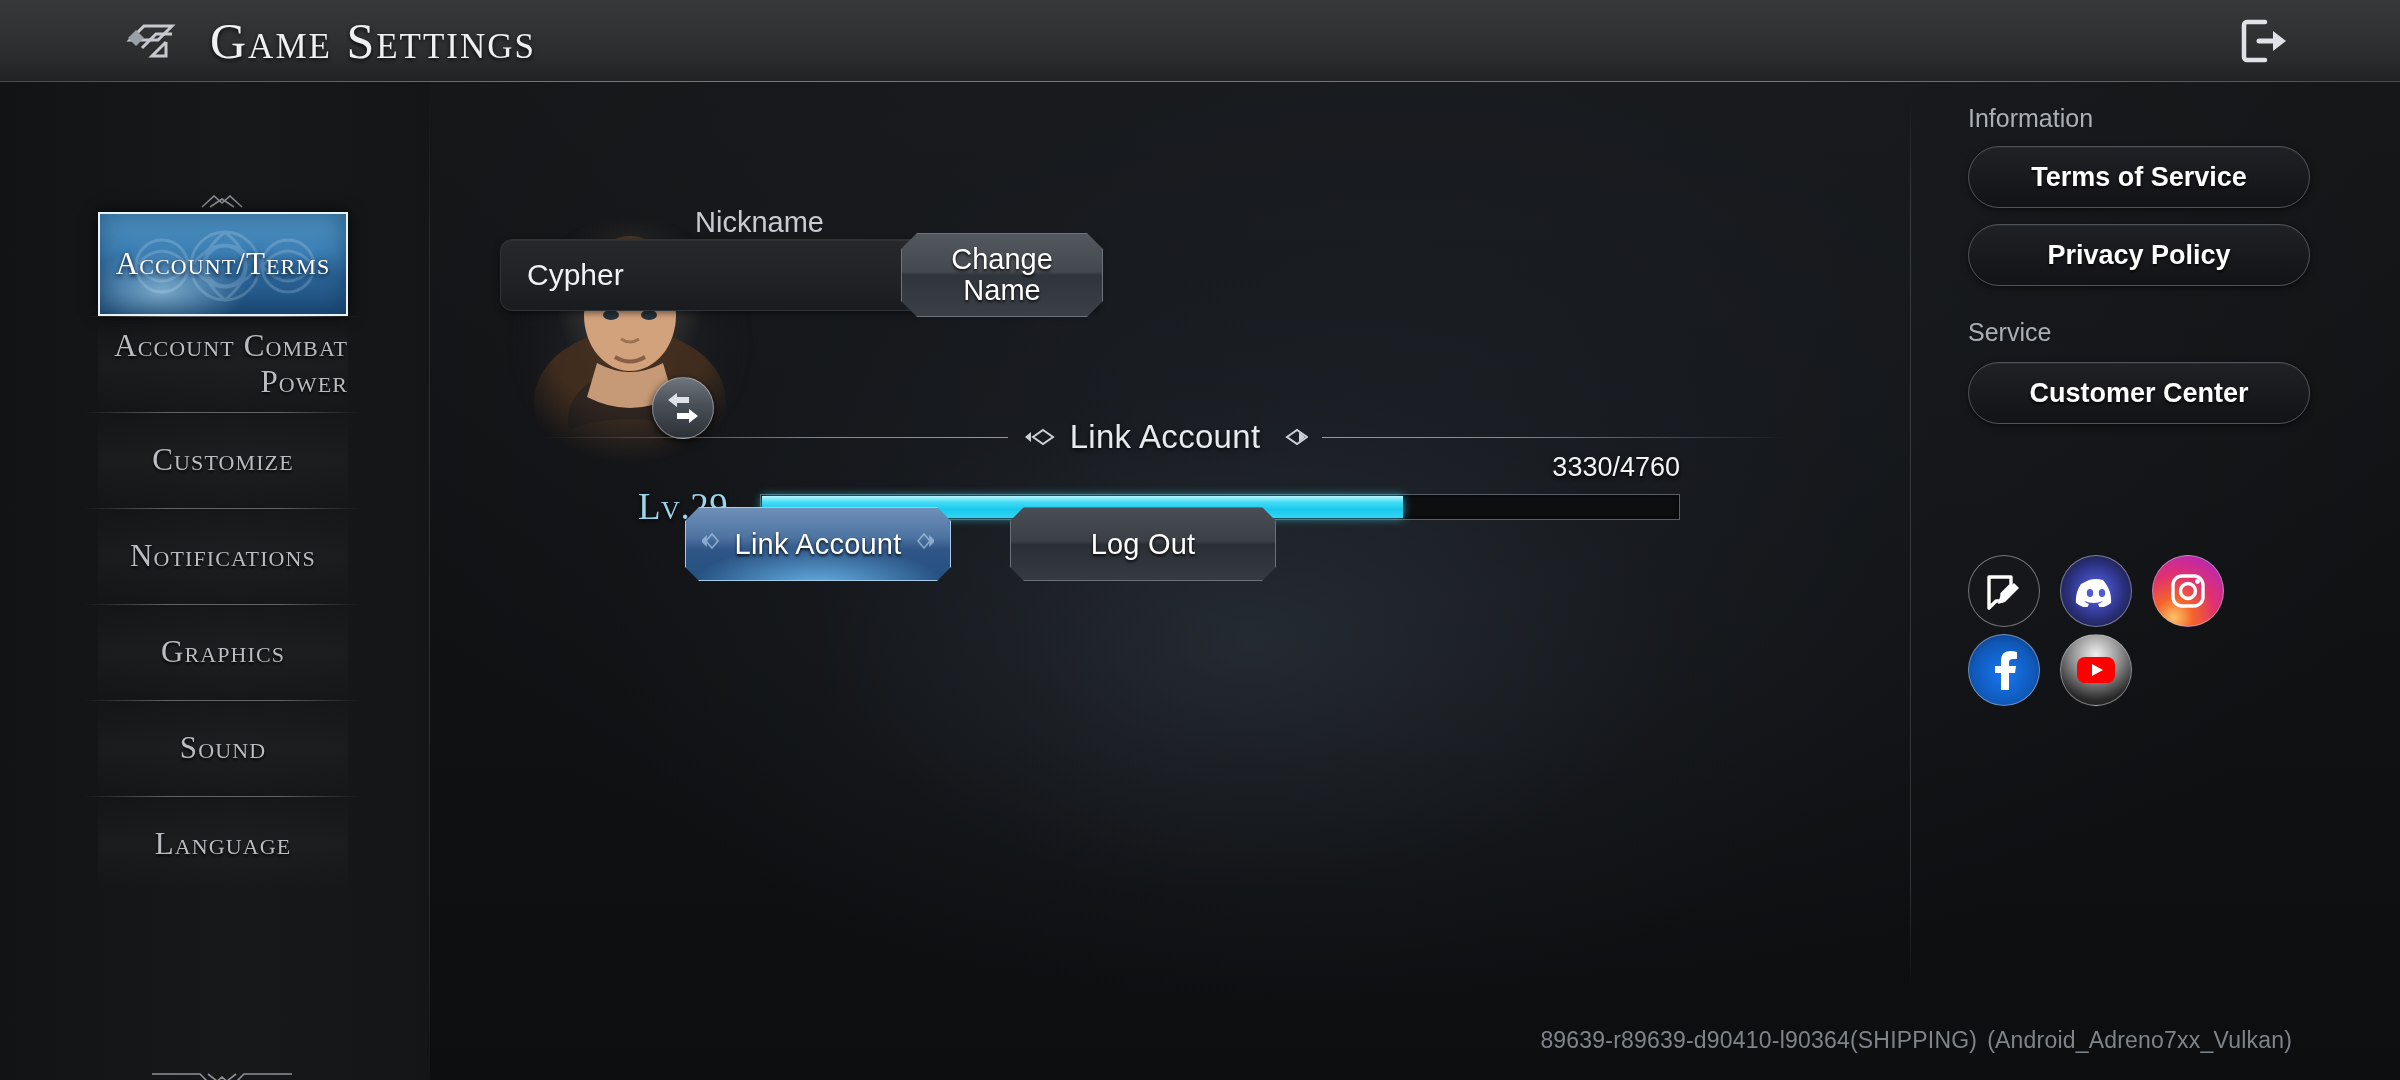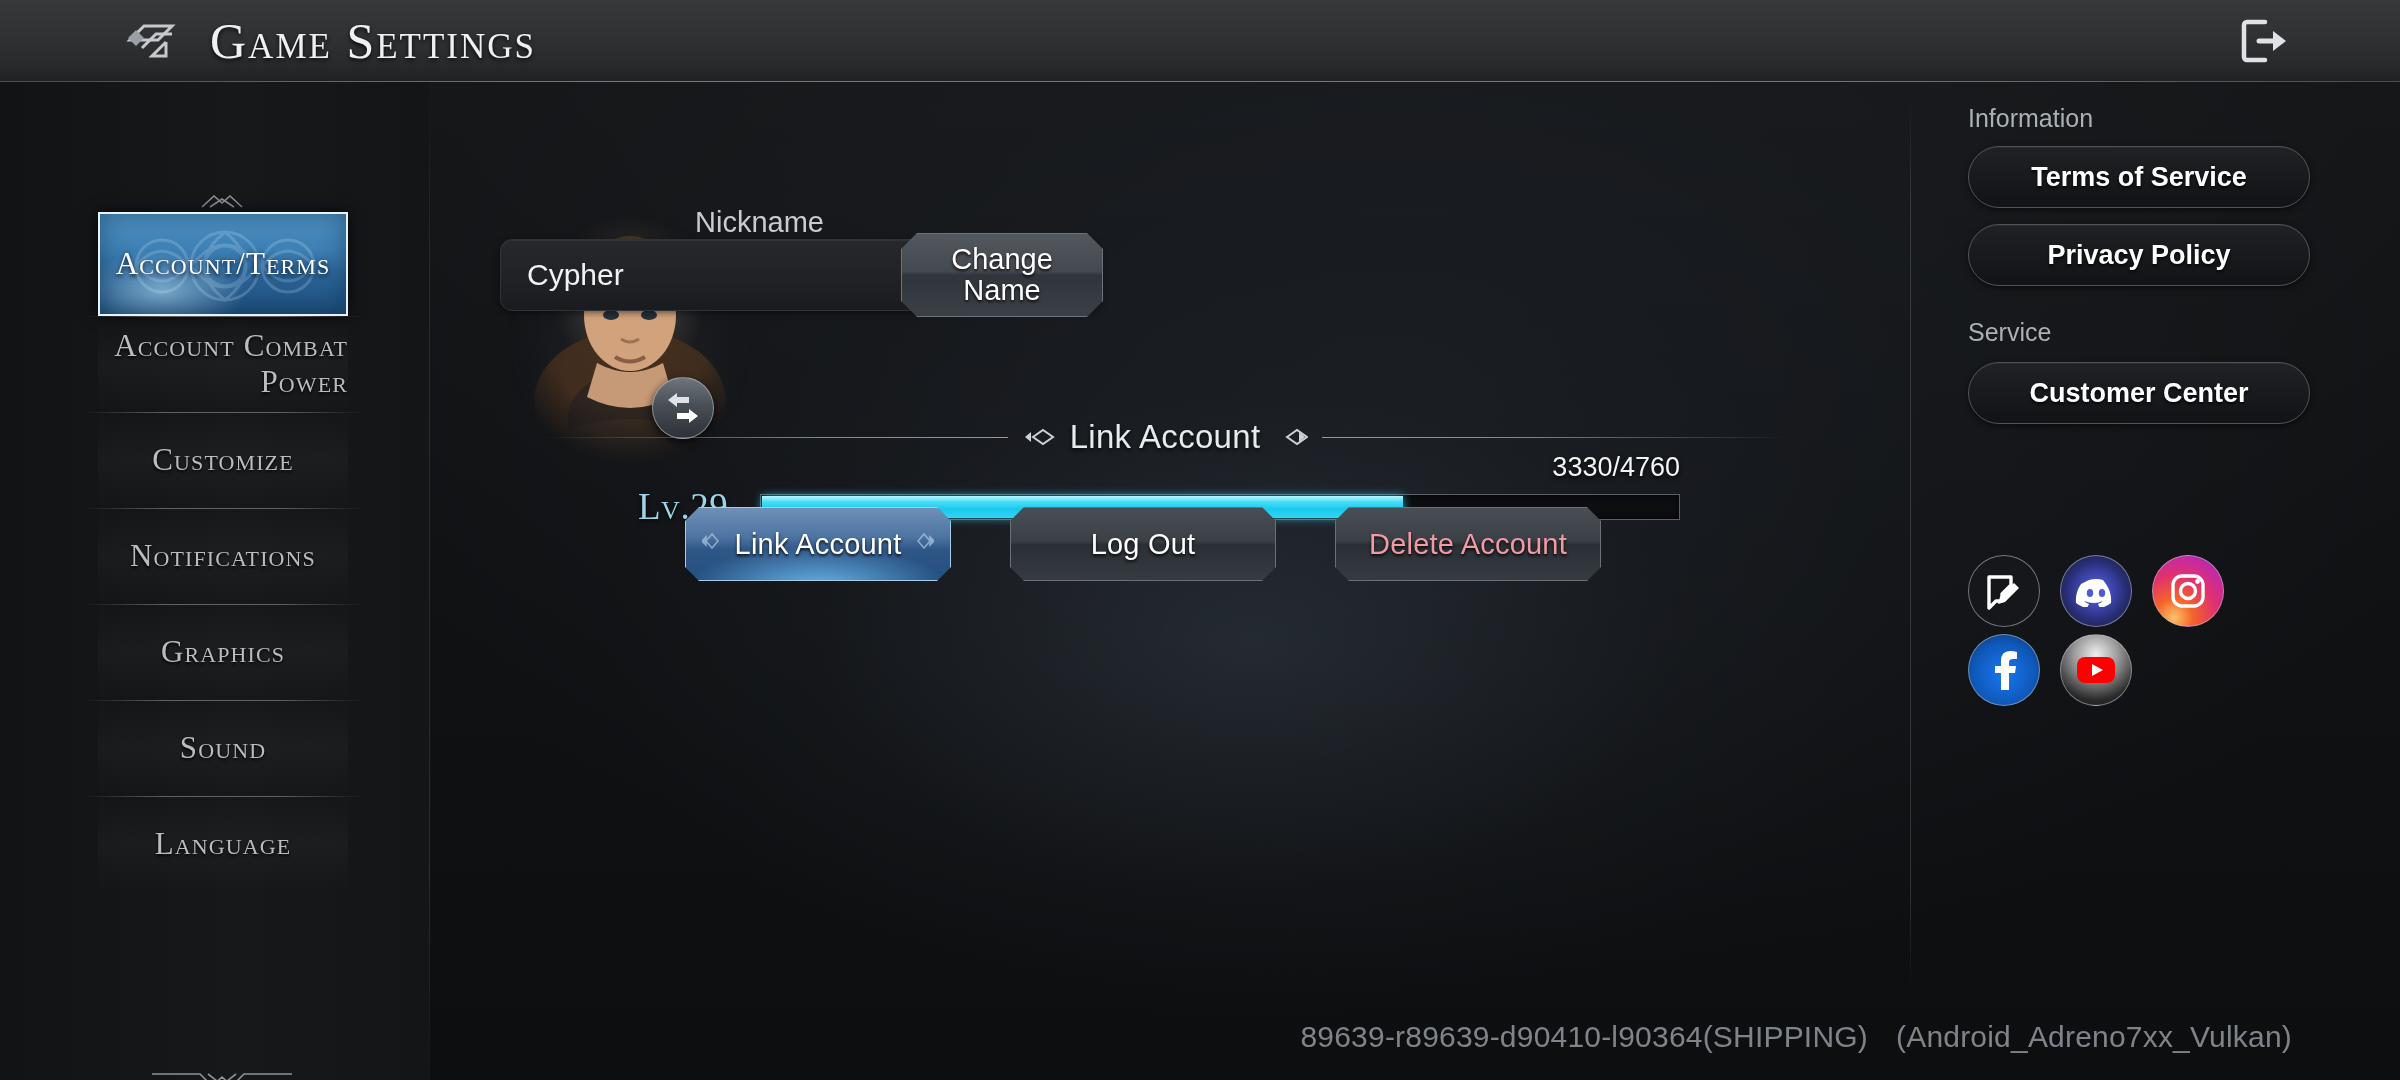--- a/index.html
+++ b/index.html
@@ -215,22 +215,22 @@
   }
   .social{
     position:absolute; width:72px; height:72px; border-radius:50%;
     background:#15171a; border:1px solid rgba(190,196,202,.55);
     display:flex; align-items:center; justify-content:center;
     cursor:pointer; overflow:hidden;
   }
 
   #version{
     position:absolute; right:108px; bottom:26px;
-    font-size:30px; color:#7e848a; letter-spacing:.2px;
-    display:flex; gap:28px;
+    font-size:23px; color:#7e848a; letter-spacing:.2px;
+    display:flex; gap:10px;
   }
 </style>
 </head>
 <body>
 
 <div id="topbar">
   <div id="logo-mark">
     <svg width="62" height="62" viewBox="0 0 62 62">
       <g fill="none" stroke="#c6cace" stroke-width="3">
         <path d="M8 30 L22 16 L50 16 L36 30 Z"></path>
@@ -403,23 +403,20 @@
             <path d="M20 15 L16 11 L16 19 Z" fill="#bcd9f2"></path>
           </g>
         </svg>
       </span>
     </div>
 
     <div class="big-btn" style="left:580px; top:425px;">
       <span>Log Out</span>
     </div>
 
-    <div class="big-btn danger" style="left:905px; top:425px;">
-      <span>Delete Account</span>
-    </div>
 
   </div>
 
   <div id="rightpanel">
 
     <div class="group-title" style="top:22px;">Information</div>
     <div class="pill" style="top:64px;">
       <span>Terms of Service</span>
     </div>
     <div class="pill" style="top:142px;">

